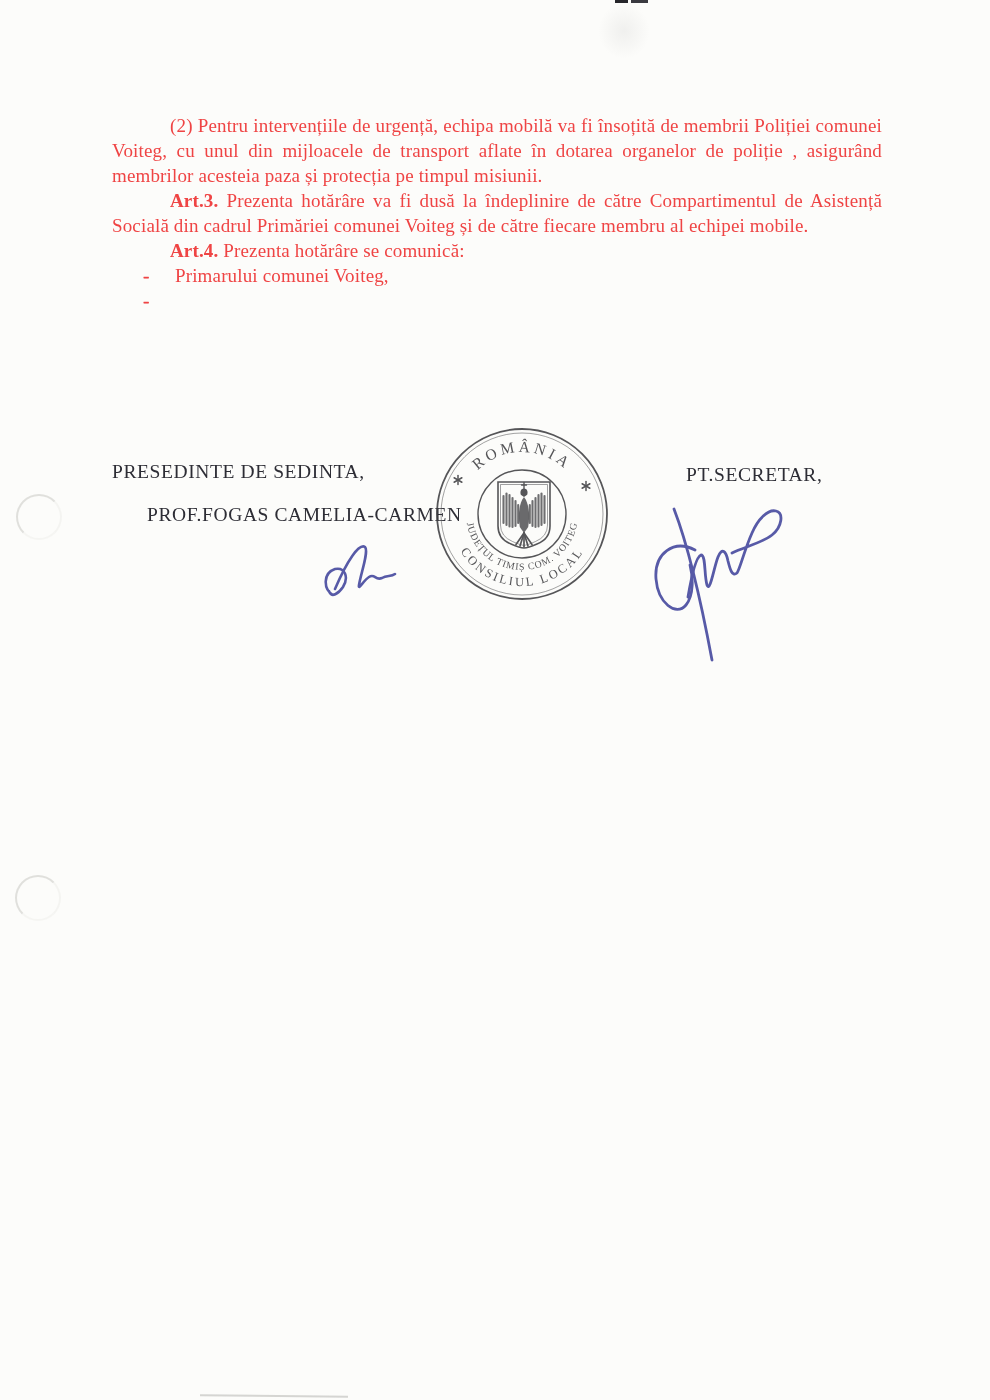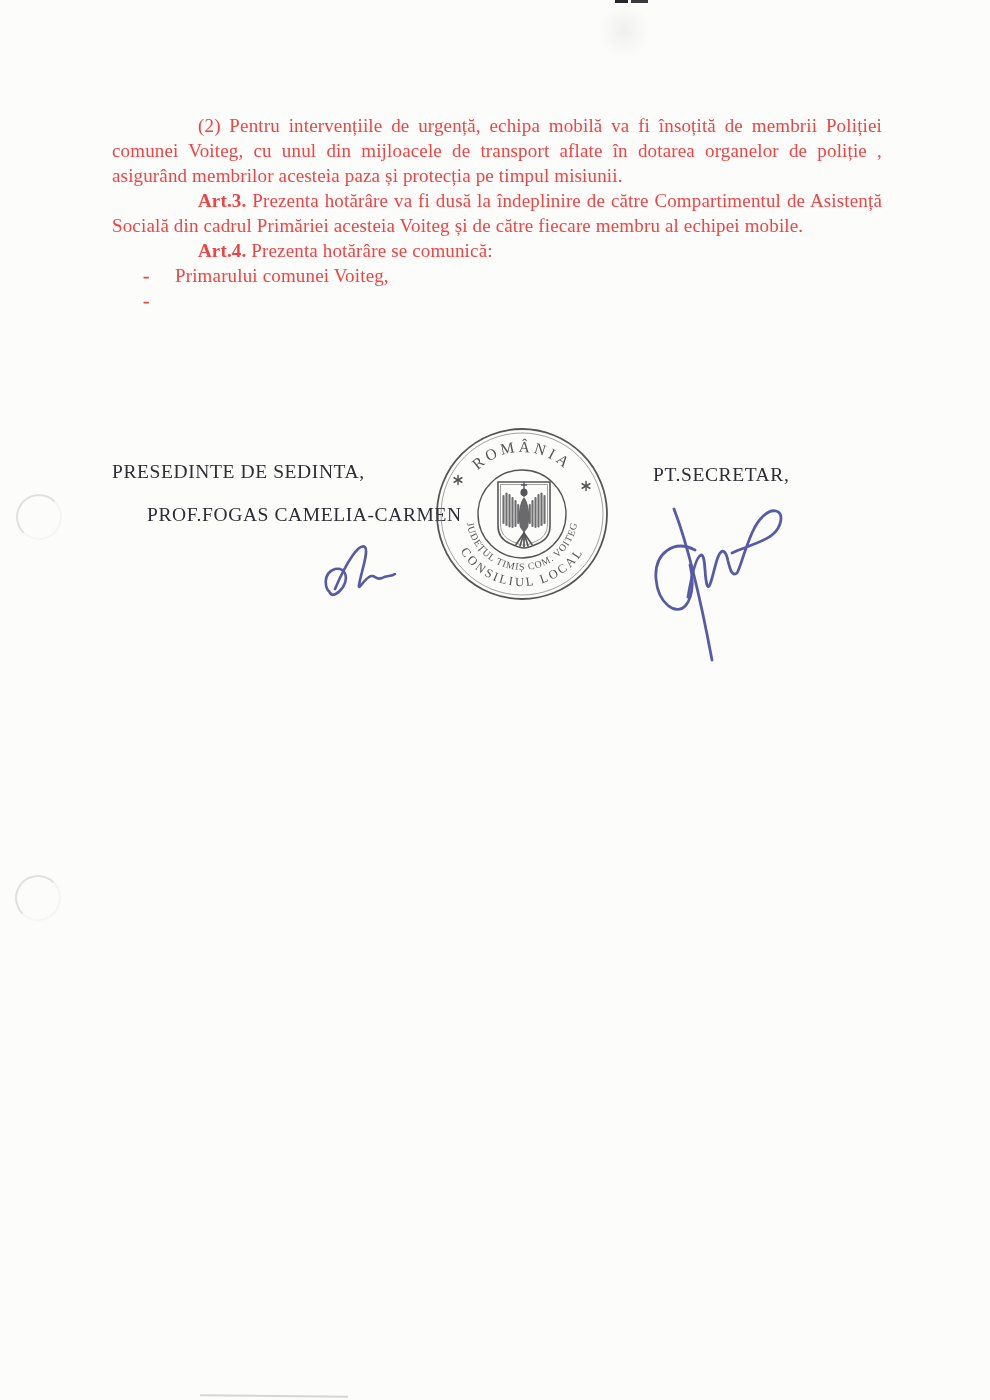--- a/index.html
+++ b/index.html
@@ -13,33 +13,33 @@
   }
   
   .bodytext{
     position:absolute;left:112px;top:113px;width:770px;
     font-size:19px;line-height:25px;
     text-align:justify;
     letter-spacing:0.15px;
     color:#ef4444;
   }
   .bodytext p{margin:0;text-indent:58px;}
-  .bodytext .bold{font-weight:bold;margin-left:28px;}
+  .bodytext .bold{font-weight:bold;}
   .doclist{list-style:none;margin:0;padding:0;}
   .doclist li{position:relative;padding-left:63px;text-indent:0;text-align:left;}
   .doclist .dash{position:absolute;left:31px;top:0;}
   
   .sigtext{
     position:absolute;
     font-size:19.5px;letter-spacing:0.6px;
     color:#2d2d35;white-space:nowrap;
   }
   .sig-left-title{left:112px;top:461px;}
   .sig-left-name{left:147px;top:504px;}
-  .sig-right-title{left:653px;top:464px;}
+  .sig-right-title{left:686px;top:464px;}
   .sig-right-name{left:599px;top:486px;}
   
   .stamp{position:absolute;left:431px;top:423px;width:182px;height:182px;opacity:0.88;}
   .sig-ink{position:absolute;}
   .sig-ink-left{left:305px;top:525px;width:110px;height:100px;}
   .sig-ink-right{left:640px;top:495px;width:172px;height:172px;}
   
   .hole{position:absolute;border-radius:50%;width:42px;height:42px;
     border:2.5px solid rgba(165,165,158,0.32);
     border-bottom-color:rgba(205,205,198,0.14);
@@ -61,21 +61,21 @@
 
   <div class="edge-mark edge-mark-a"></div>
   <div class="edge-mark edge-mark-b"></div>
   <div class="smudge-top"></div>
   <div class="hole hole-1"></div>
   <div class="hole hole-2"></div>
   <div class="bottom-line"></div>
 
   <div class="bodytext">
     <p><span class="bold"></span><span>(2) Pentru intervențiile de urgență, echipa mobilă va fi însoțită de membrii Poliției comunei Voiteg, cu unul din mijloacele de transport aflate în dotarea organelor de poliție , asigurând membrilor acesteia paza și protecția pe timpul misiunii.</span></p>
-    <p><span class="bold">Art.3.</span><span> Prezenta hotărâre va fi dusă la îndeplinire de către Compartimentul de Asistență Socială din cadrul Primăriei acesteia Voiteg și de către fiecare membru al echipei mobile.</span></p>
+    <p><span class="bold">Art.3.</span><span> Prezenta hotărâre va fi dusă la îndeplinire de către Compartimentul de Asistență Socială din cadrul Primăriei comunei Voiteg și de către fiecare membru al echipei mobile.</span></p>
     <p><span class="bold">Art.4.</span><span> Prezenta hotărâre se comunică:</span></p>
     <ul class="doclist">
       <li><span class="dash">-</span></li>
       <li><span class="dash">-</span><span>Primarului comunei Voiteg,</span></li>
       <li><span class="dash">-</span></li>
       <li><span class="dash">-</span></li>
     </ul>
   </div>
 
   <div class="sigtext sig-left-title">PRESEDINTE DE SEDINTA,</div>

